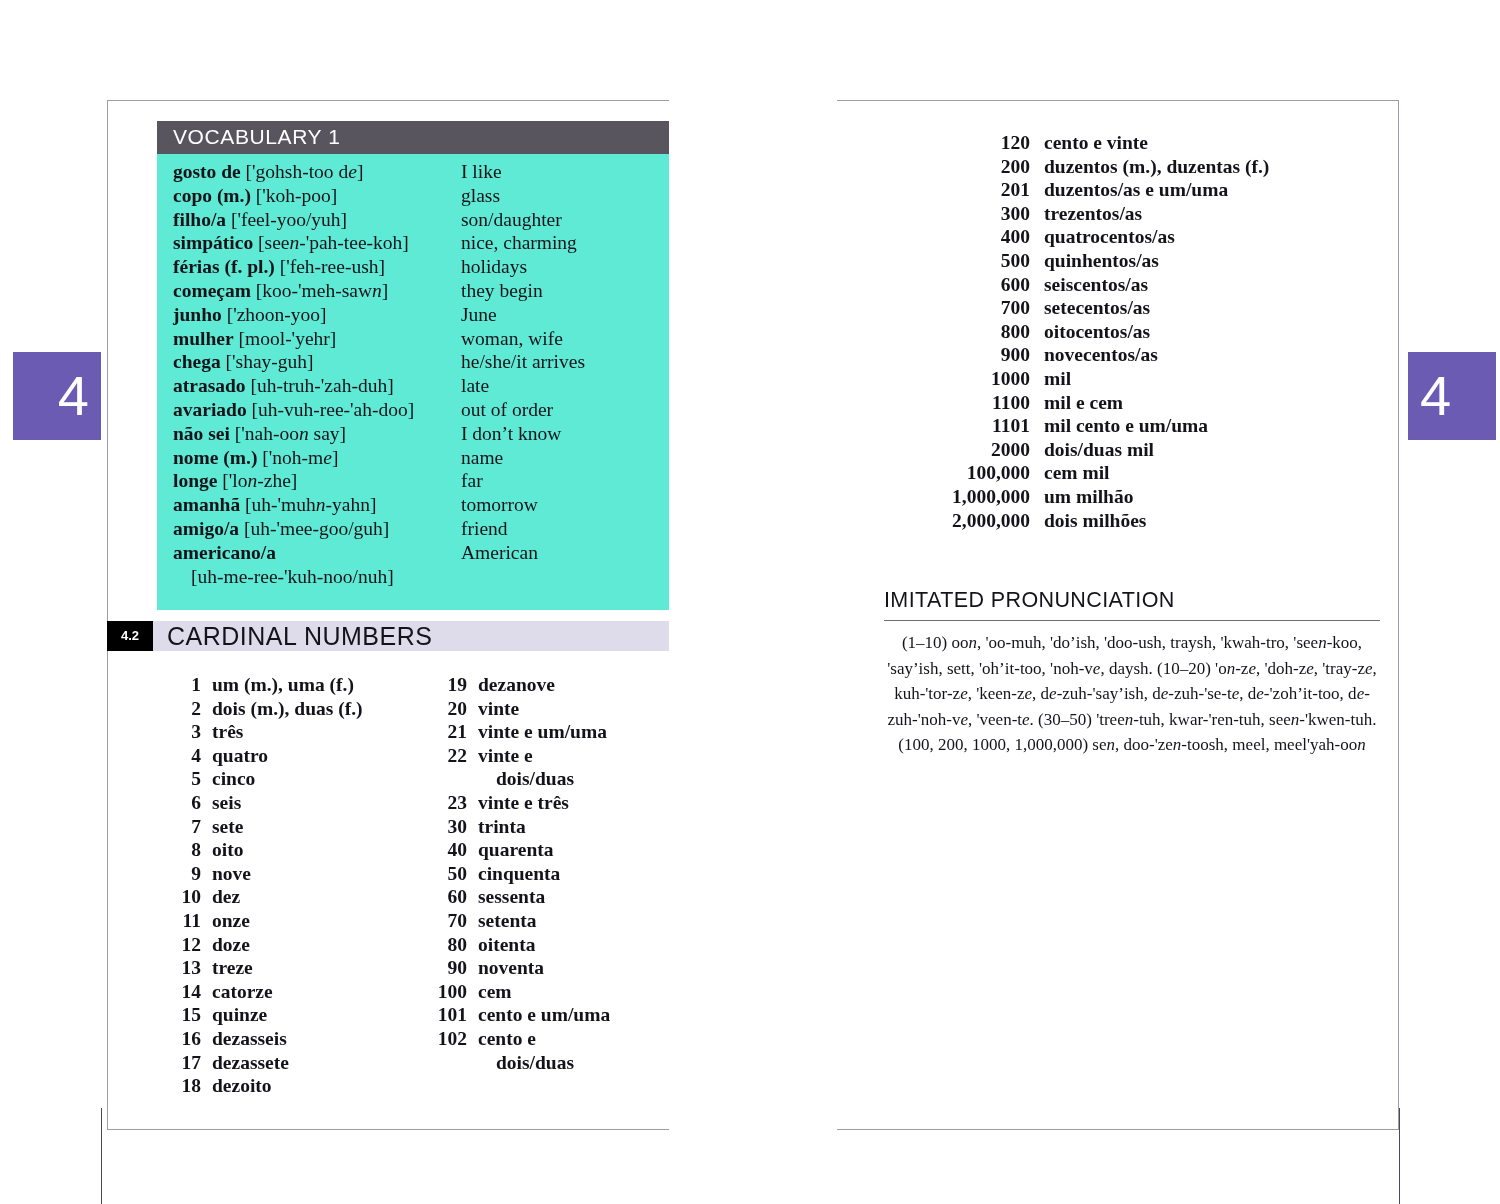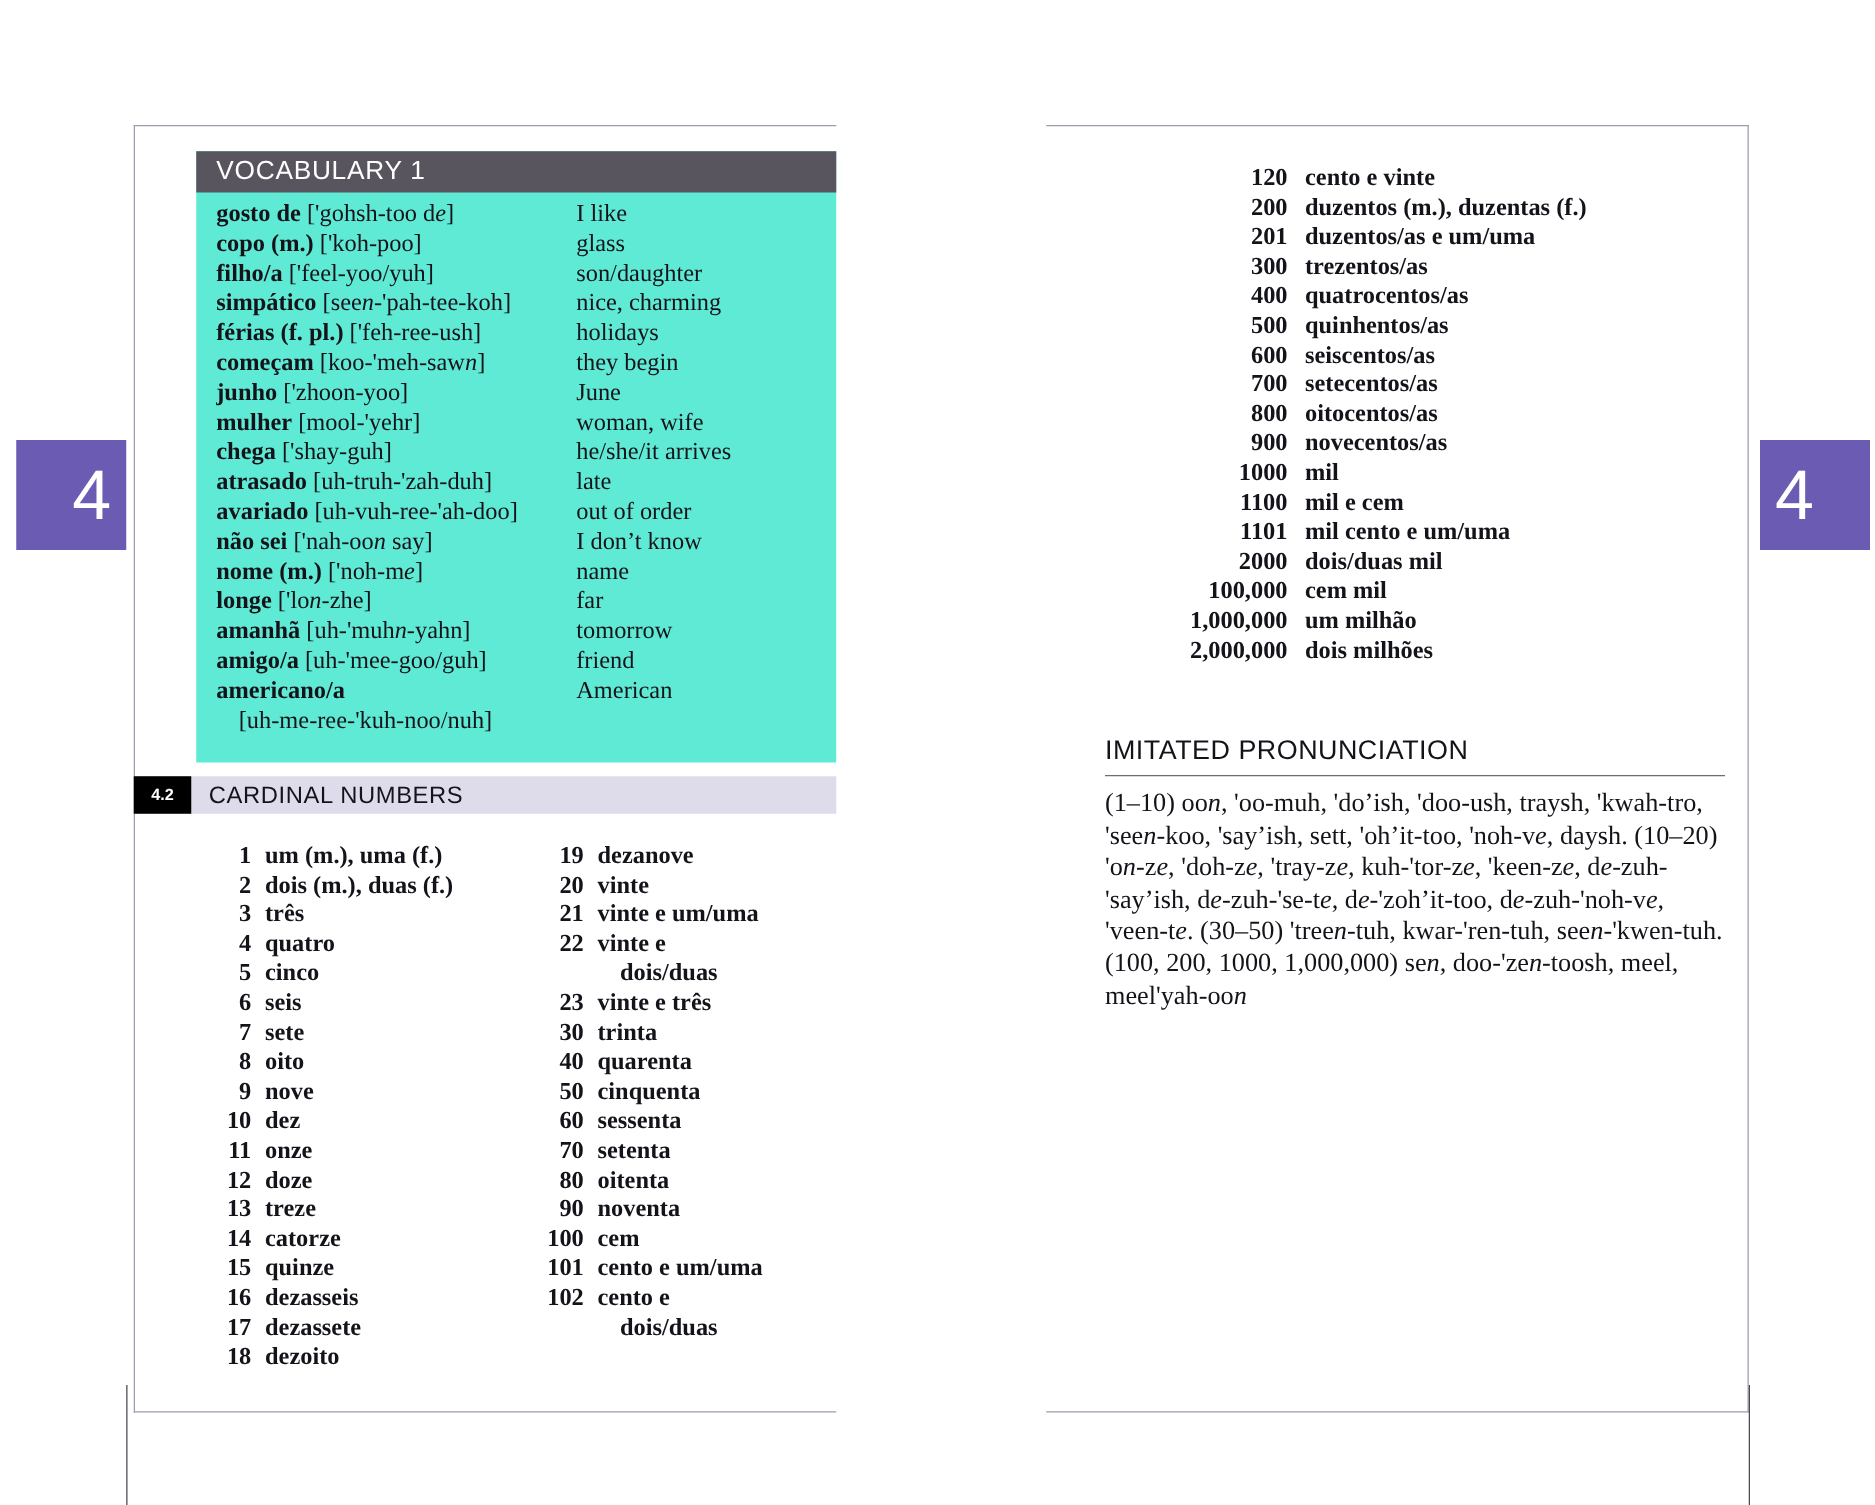--- a/index.html
+++ b/index.html
@@ -87,21 +87,21 @@
     color: #ffffff;
     font-family: "Liberation Sans", sans-serif;
     font-size: 13px;
     font-weight: bold;
     width: 46px;
     text-align: center;
     line-height: 30px;
   }
   #section-42-title {
     font-family: "Liberation Sans", sans-serif;
-    font-size: 19px;
+    font-size: 25px;
     color: #15131a;
     letter-spacing: 0.5px;
     line-height: 31px;
     padding-left: 14px;
   }
 
   
   #cardinal-columns {
     position: absolute;
     left: 157px;
@@ -153,24 +153,24 @@
     font-size: 21.5px;
     color: #15131a;
     letter-spacing: 0.4px;
     padding-bottom: 7px;
   }
   #imitated-rule {
     border-top: 1px solid #6e6c78;
     margin-bottom: 9px;
   }
   #imitated-body {
-    font-size: 21px;
+    font-size: 17px;
     line-height: 25.6px;
     color: #15131a;
-    text-align: left;
+    text-align: center;
   }
 
   
   .footer {
     position: absolute;
     top: 1203px;
     height: 28px;
     display: flex;
     align-items: center;
     margin-top: 36px;

